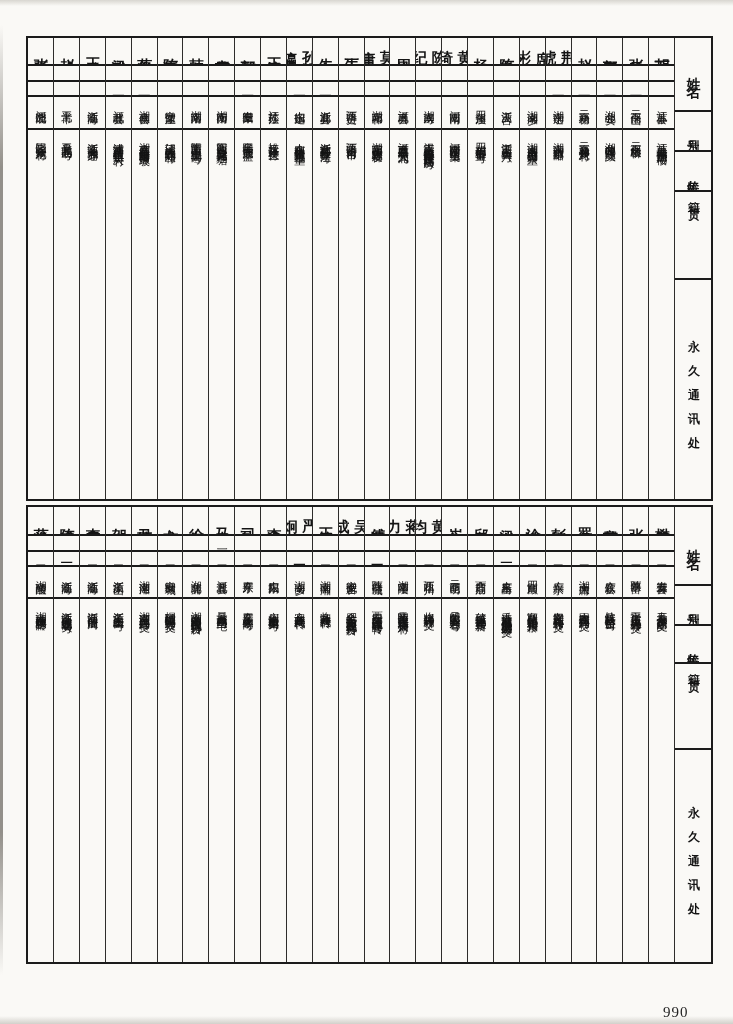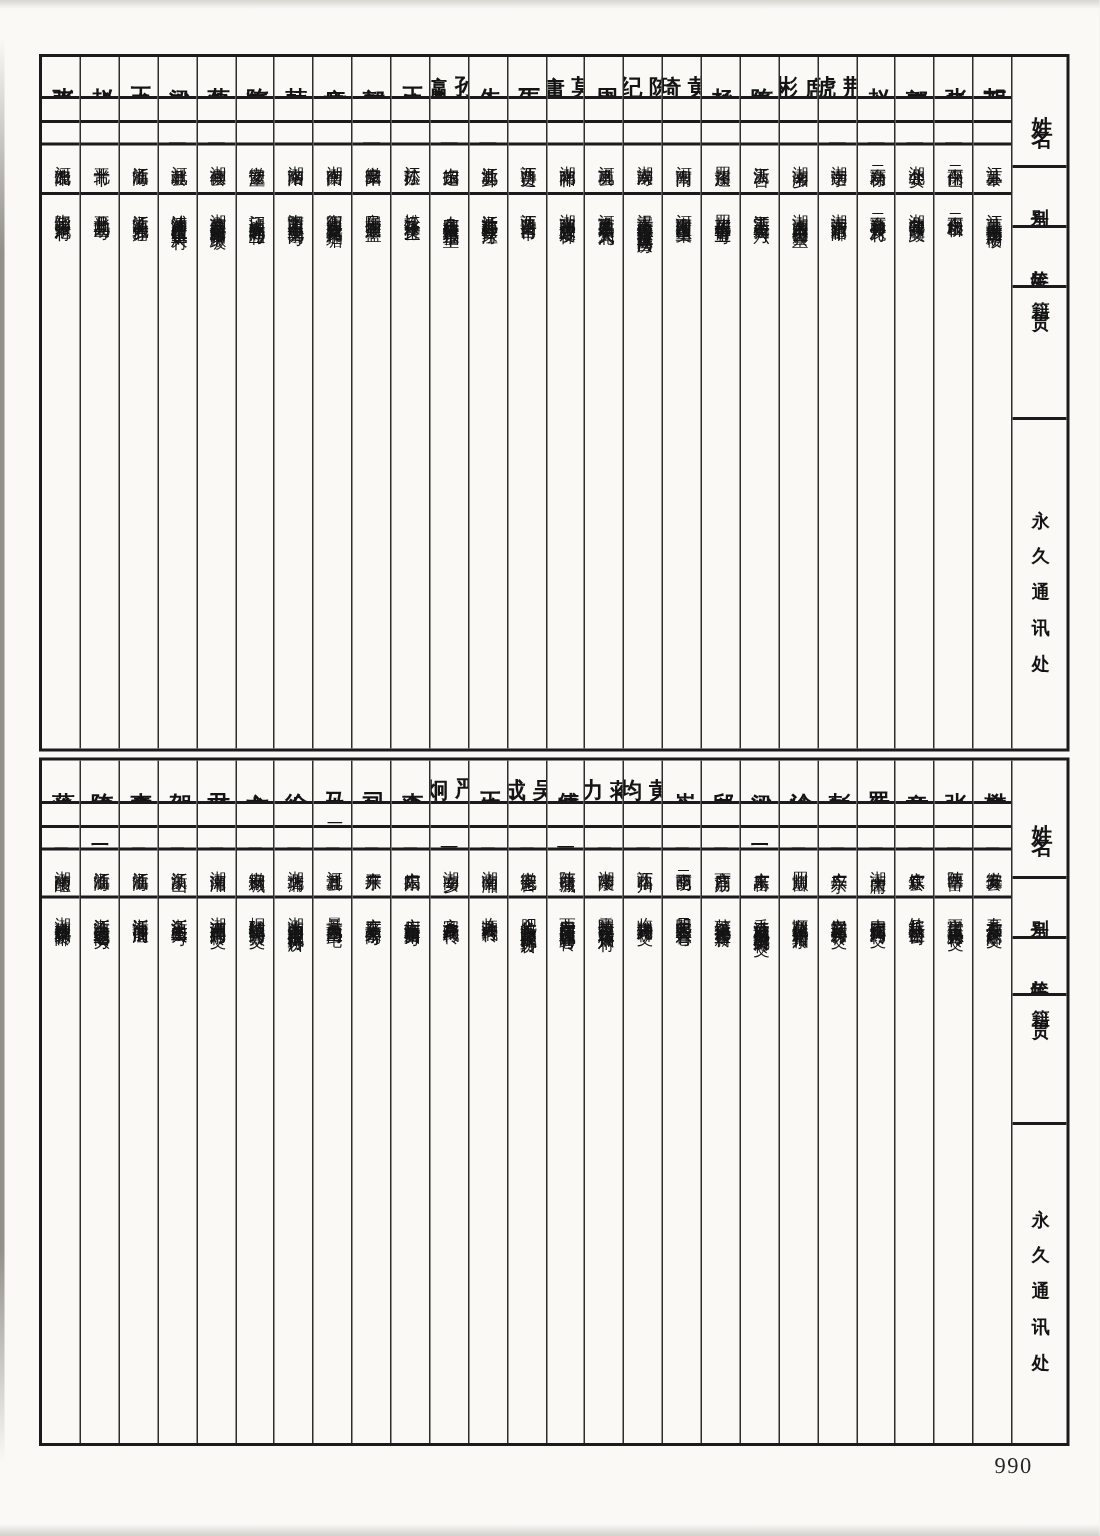--- a/index.html
+++ b/index.html
@@ -55,21 +55,21 @@
   
   .col--header .cell span{font-weight:bold;}
   .col--header .c-name span{font-size:14px;letter-spacing:8px;}
   .col--header .c-alias span{font-size:12px;letter-spacing:1px;}
   .col--header .c-age span{font-size:12px;letter-spacing:1px;}
   .col--header .c-origin span{font-size:12px;letter-spacing:8px;padding-top:0;}
   .col--header .c-addr{align-items:center;}
   .col--header .c-addr span{font-size:12px;letter-spacing:24px;height:auto;padding-top:0;}
 
   .page-number{
-    position:absolute;left:663px;top:970px;
+    position:absolute;left:663px;top:1004px;
     font-size:15px;color:#242424;letter-spacing:1px;
     font-family:"Liberation Serif","DejaVu Serif",serif;
   }
 </style>
 </head>
 <body>
 
 <div class="page">
   <div class="edge-top"></div>
   <div class="edge-left"></div>

